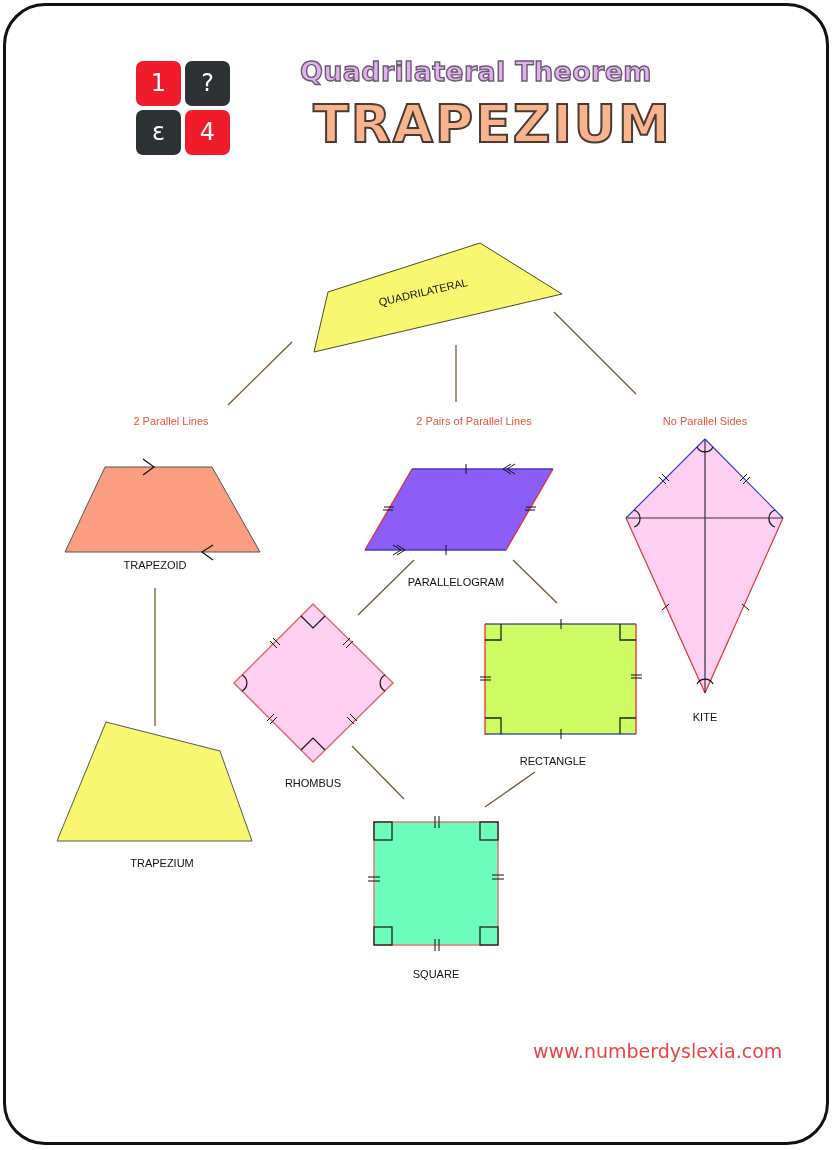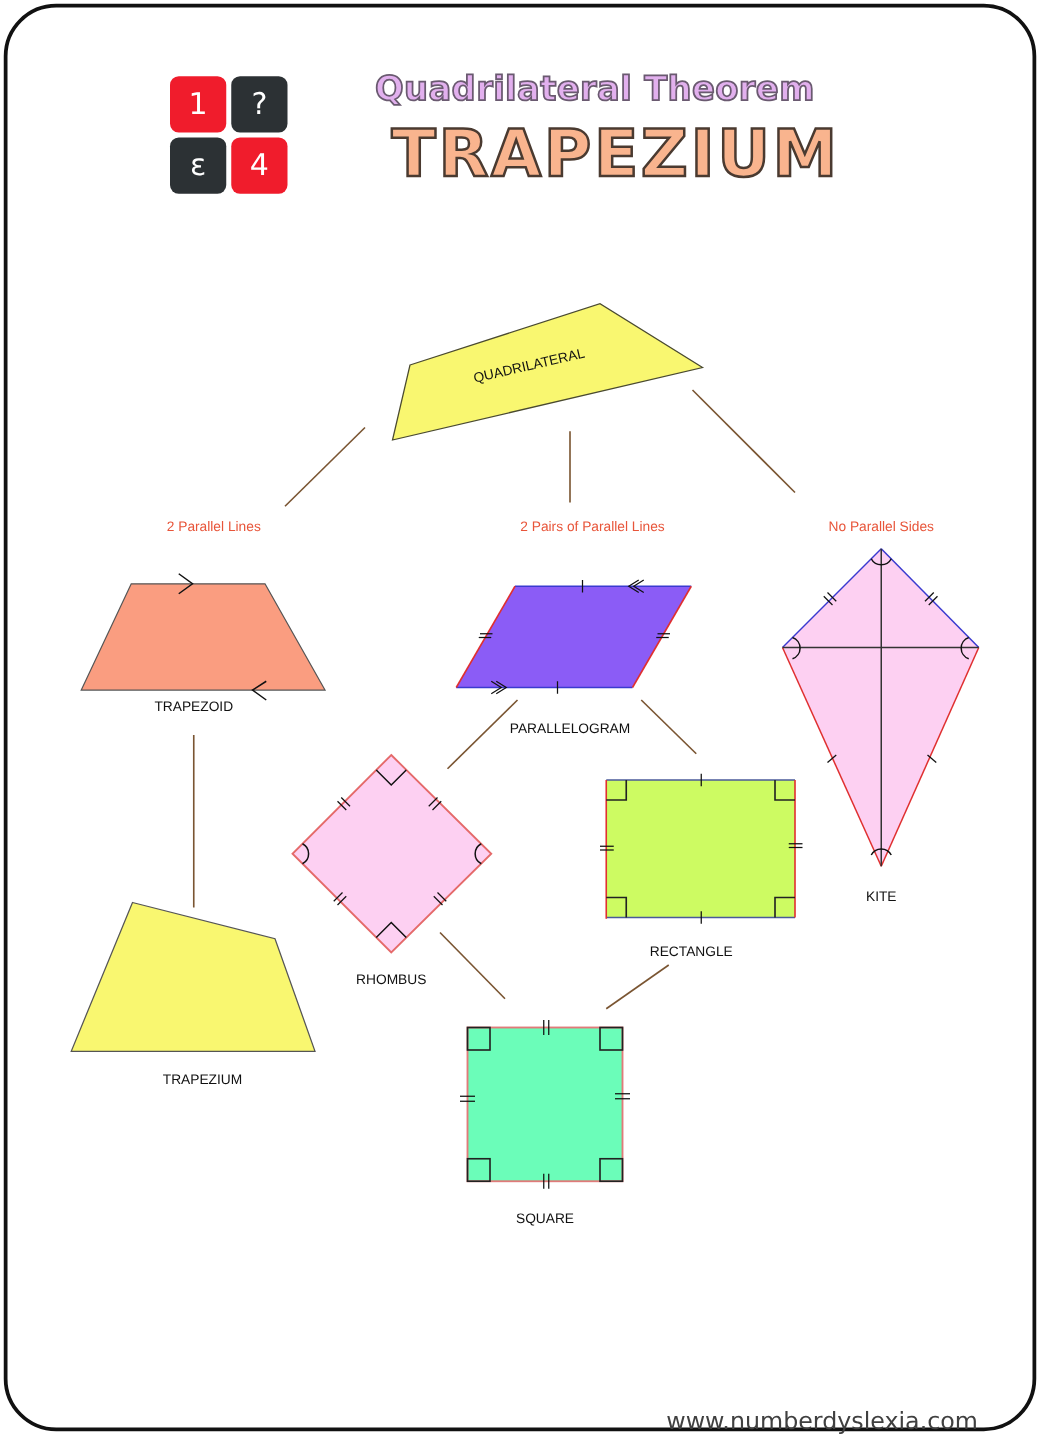--- a/index.html
+++ b/index.html
@@ -24,22 +24,22 @@
   }
   .title-main {
     position: absolute; left: 300px; top: 94px; width: 385px; text-align: center;
     font-family: "DejaVu Sans", sans-serif; font-weight: bold; font-size: 52px; color: #f9b48e;
     -webkit-text-stroke: 2px #4a3a30; letter-spacing: 2px;
   }
   svg.diagram { position: absolute; left: 0; top: 0; }
   .lbl { font-family: "Liberation Sans", sans-serif; font-size: 11px; fill: #111; text-anchor: middle; }
   .cond { font-family: "Liberation Sans", sans-serif; font-size: 11px; fill: #e8553a; text-anchor: middle; }
   .footer {
-    position: absolute; left: 533px; top: 1126px; font-family: "DejaVu Sans", sans-serif;
-    font-size: 19px; color: #404040;
+    position: absolute; left: 533px; top: 1040px; font-family: "DejaVu Sans", sans-serif;
+    font-size: 19px; color: #ef4444;
   }
 </style>
 </head>
 <body>
 
 <div class="frame"></div>
 
 <div class="logo">
   <div class="tile red t1">1</div>
   <div class="tile dark t2">?</div>

